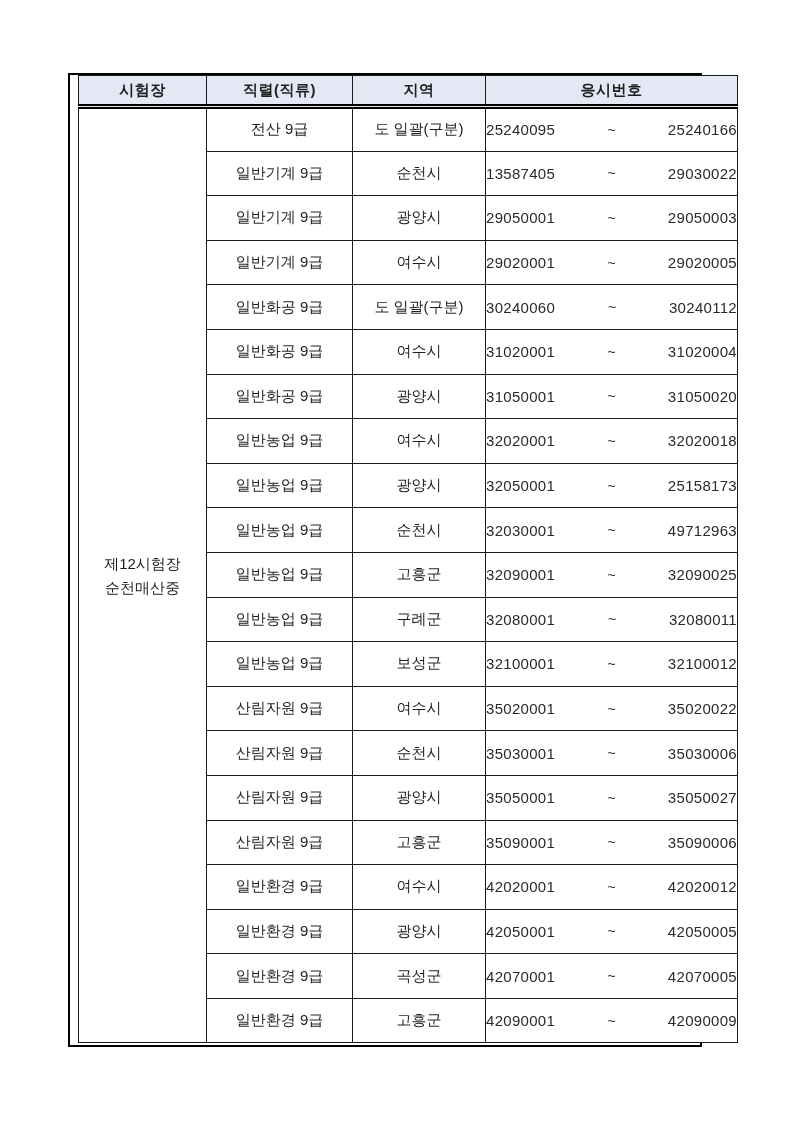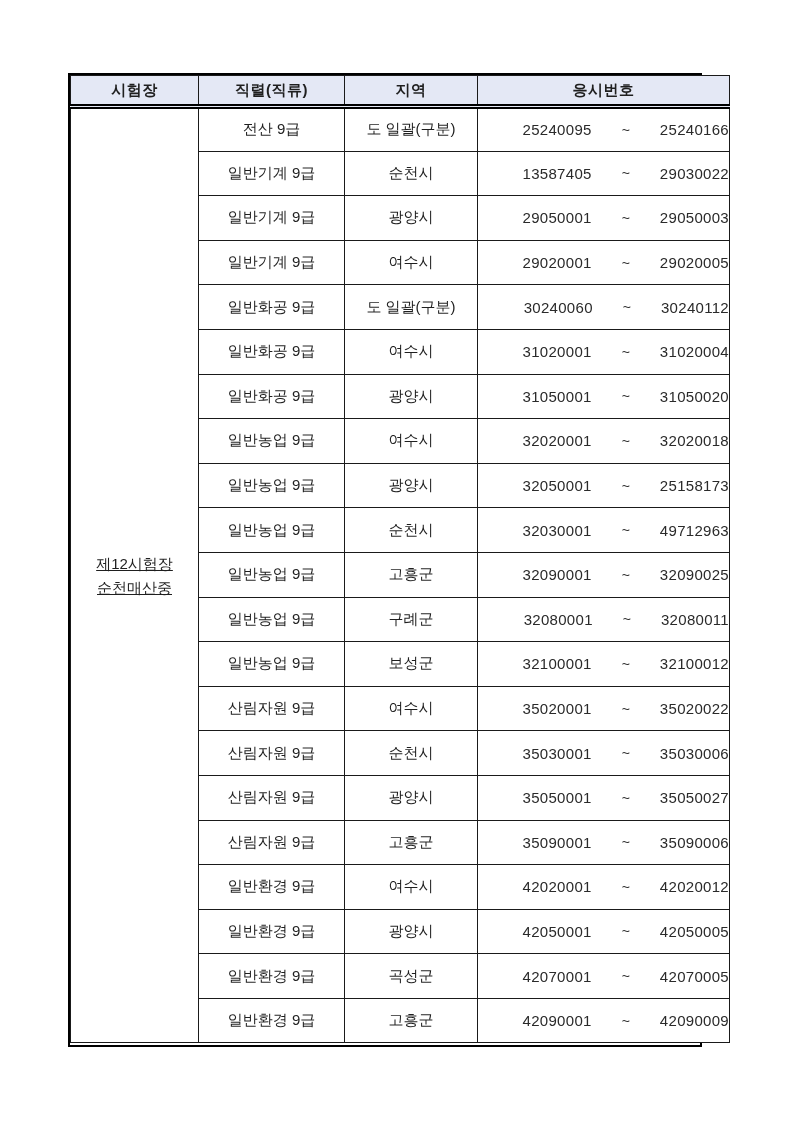--- a/index.html
+++ b/index.html
@@ -15,21 +15,21 @@
     width: 800px; height: 1132px;
     background: #ffffff;
     overflow: hidden;
   }
   
   .table-wrap {
     position: absolute;
     left: 68px; top: 73px;
     width: 634px;
     border: 2px solid #000000;
-    padding: 0 2px 2px 0;
+    padding: 0 2px 2px 8px;
     background: #ffffff;
   }
   table.exam-table {
     border-collapse: collapse;
     width: 100%;
     table-layout: fixed;
   }
   .exam-table th, .exam-table td {
     border: 1px solid #1a1a1a;
     text-align: center;
@@ -45,27 +45,26 @@
     border-bottom: 5px double #000000;
   }
   .exam-table tbody td {
     height: 44.6px;
     font-size: 15px;
     background: #ffffff;
   }
   .site-cell {
     font-size: 15px;
     line-height: 1.55;
-    text-decoration: underline;
   }
   .range {
     display: flex;
-    justify-content: flex-end;
+    justify-content: space-between;
     align-items: center;
-    gap: 30px;
+    gap: 22px;
     font-size: 15px;
     color: #2a2a2a;
   }
   .range .tilde { font-size: 14px; color: #2a2a2a; }
   .num { letter-spacing: 0.3px; }
 </style>
 </head>
 <body>
 
 <div class="sheet">

